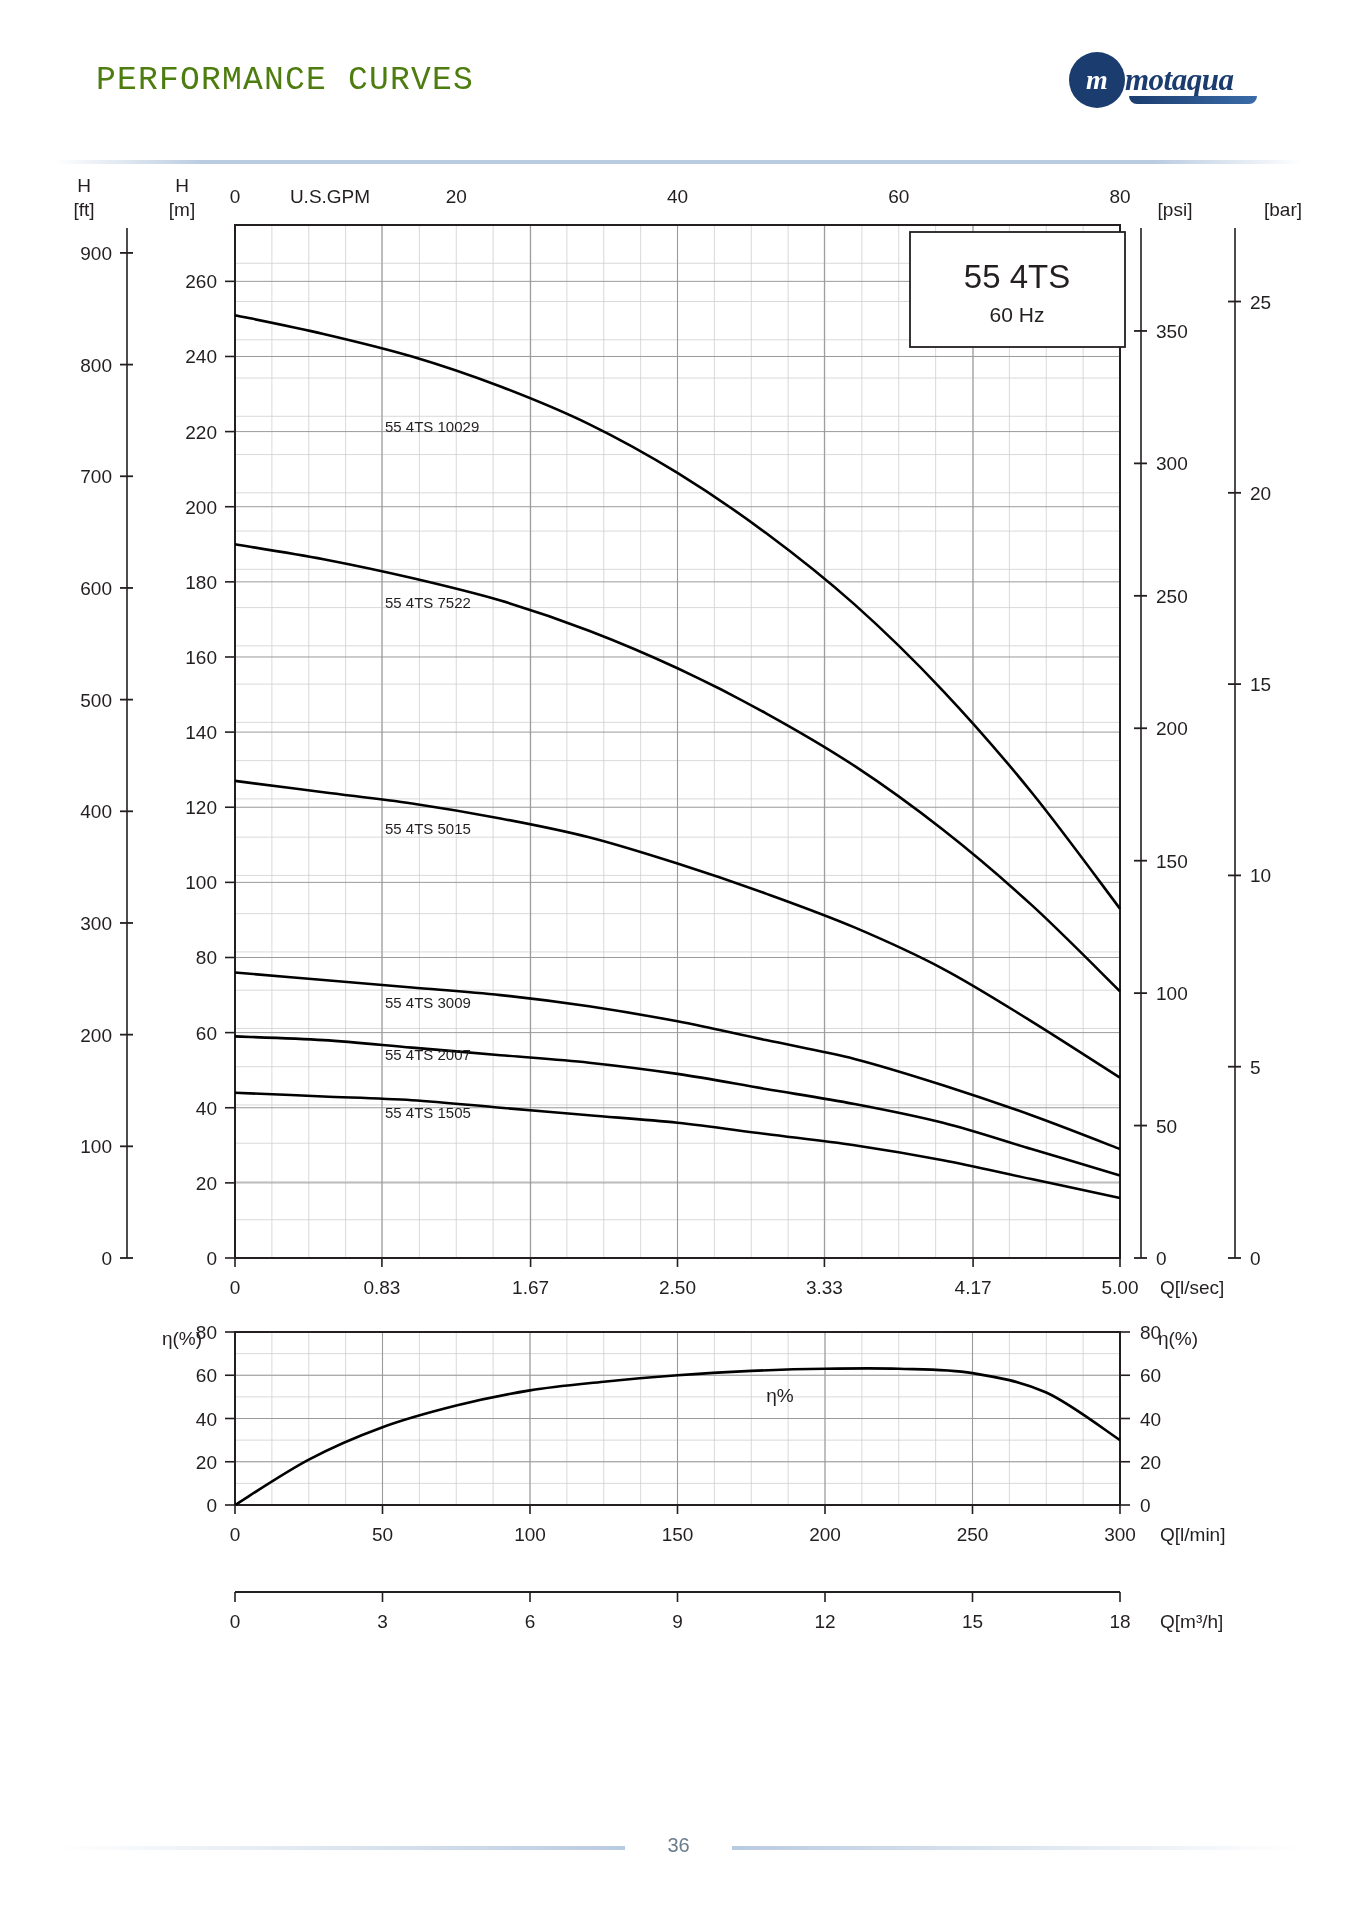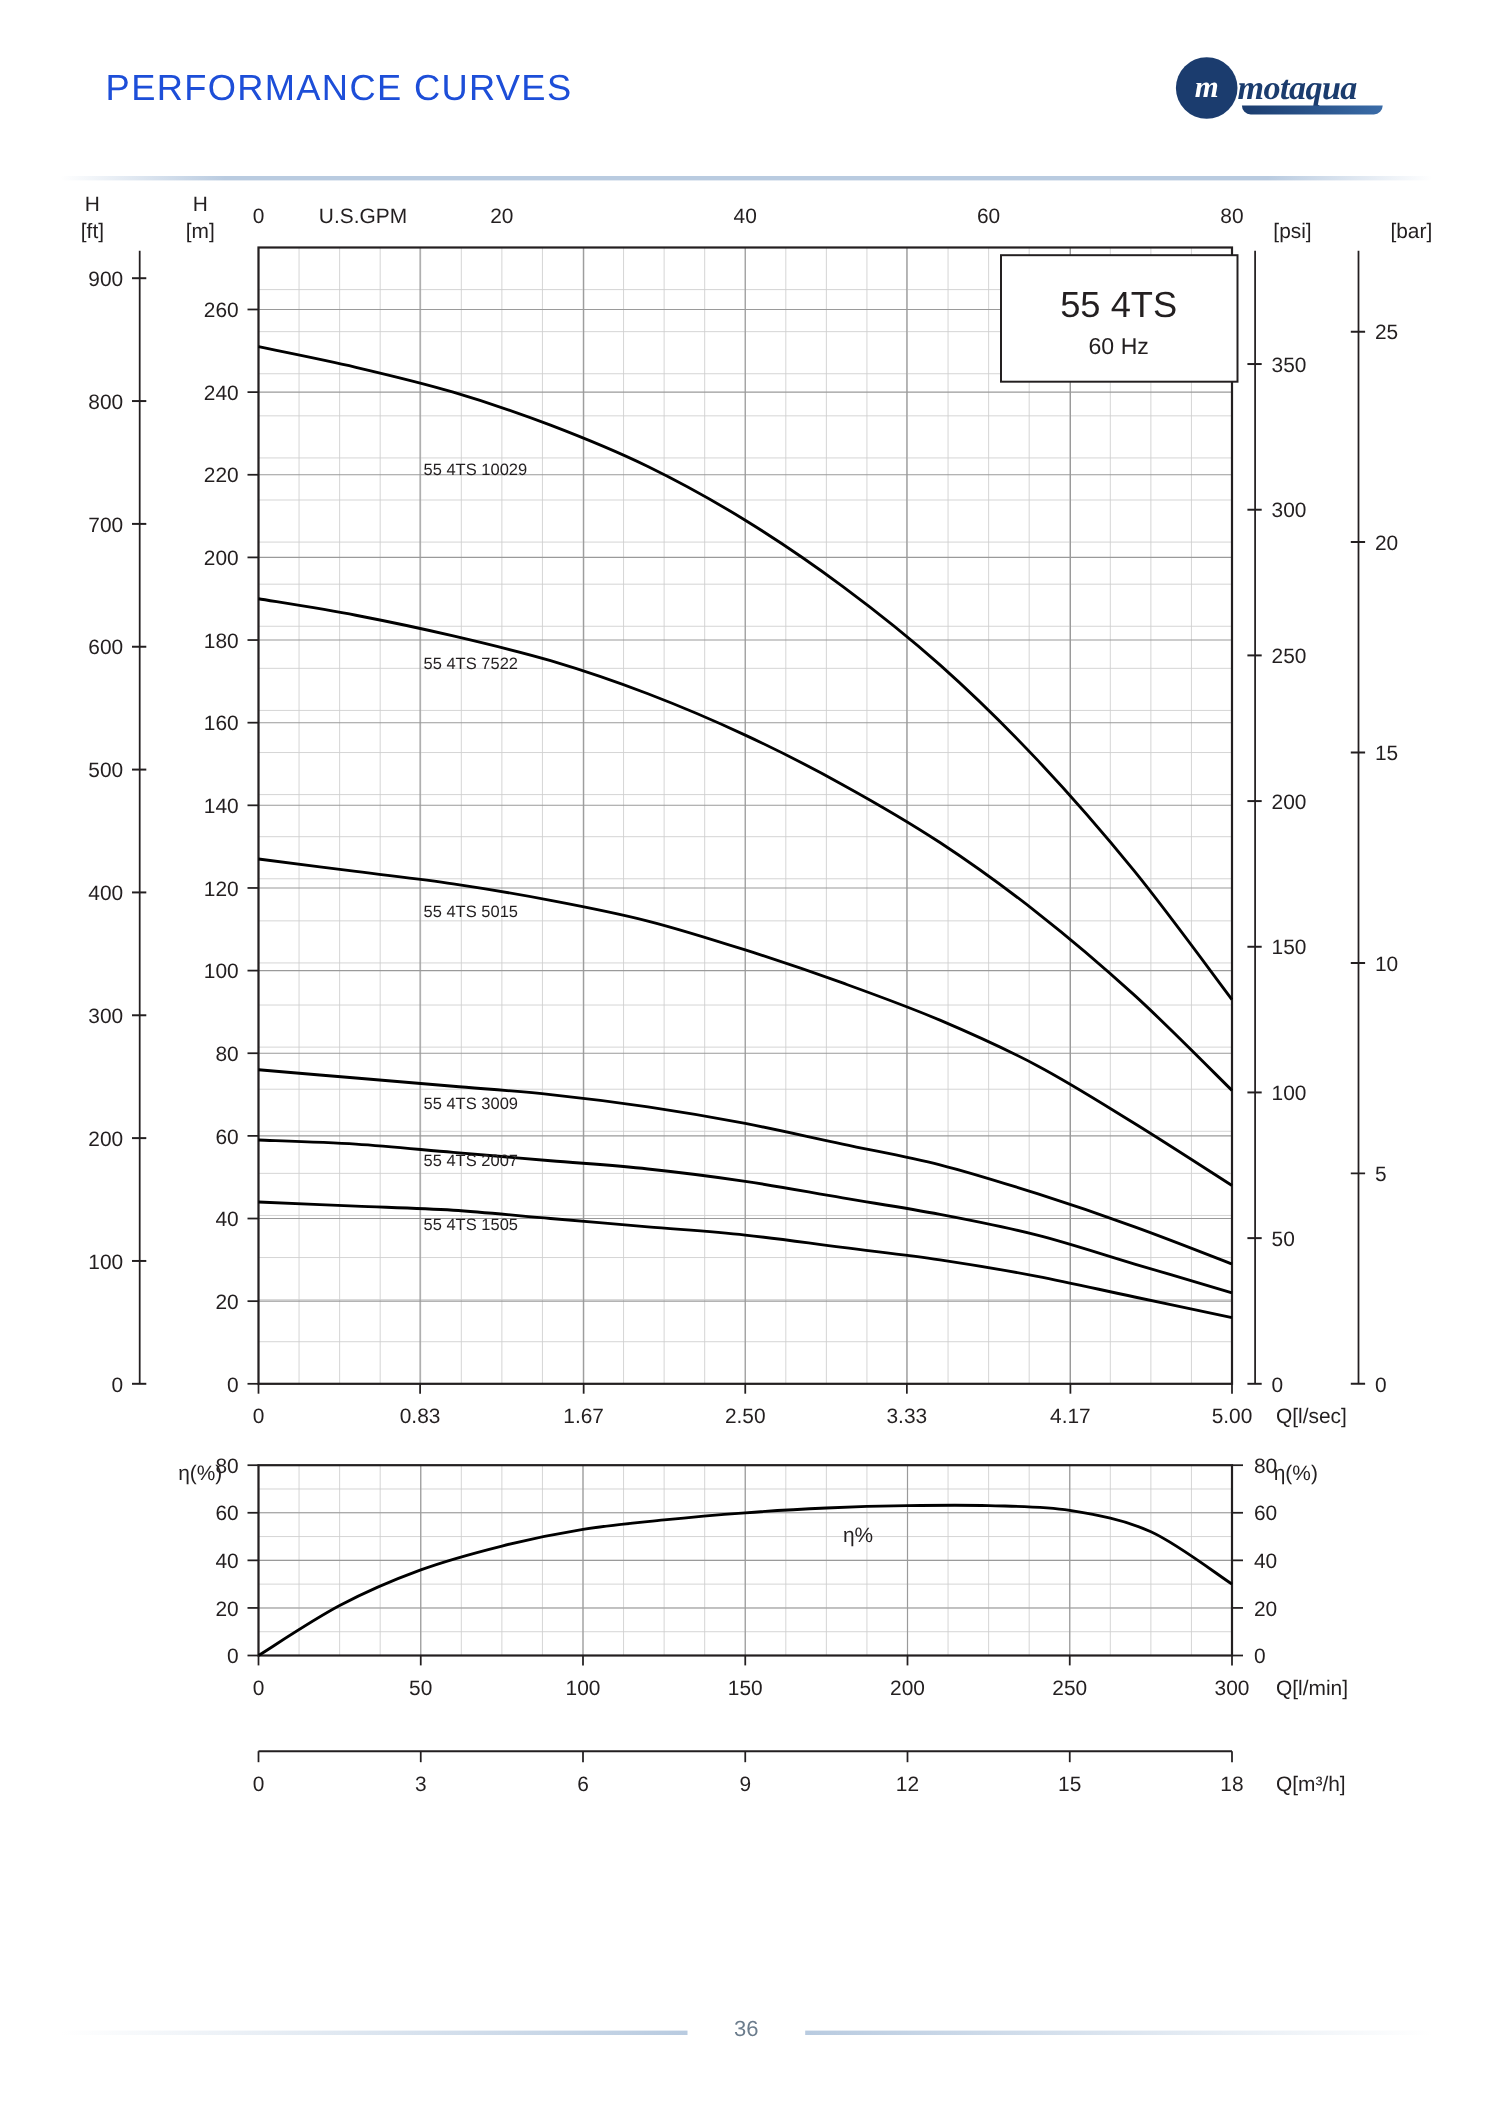--- a/index.html
+++ b/index.html
@@ -10,22 +10,23 @@
     color:#231f20;
     position:relative;
     overflow:hidden;
   }
   
   #header{
     position:absolute;left:0;top:0;width:1357px;height:160px;
   }
   #page-title{
     position:absolute;left:96px;top:80px;
-    font-size:33px;letter-spacing:1.2px;color:#1d4ed8;font-weight:400;
+    font-size:33px;letter-spacing:1.2px;color:#4d7c0f;font-weight:400;
     transform:translateY(-50%);
+    font-family:Liberation Mono, monospace;
   }
   #logo{
     position:absolute;right:98px;top:52px;width:190px;height:62px;
   }
   #logo .badge{
     position:absolute;left:0;top:0;width:56px;height:56px;border-radius:50%;
     background:#1b3c6e;
   }
   #logo .badge .m{
     position:absolute;left:0;top:0;width:56px;height:56px;

